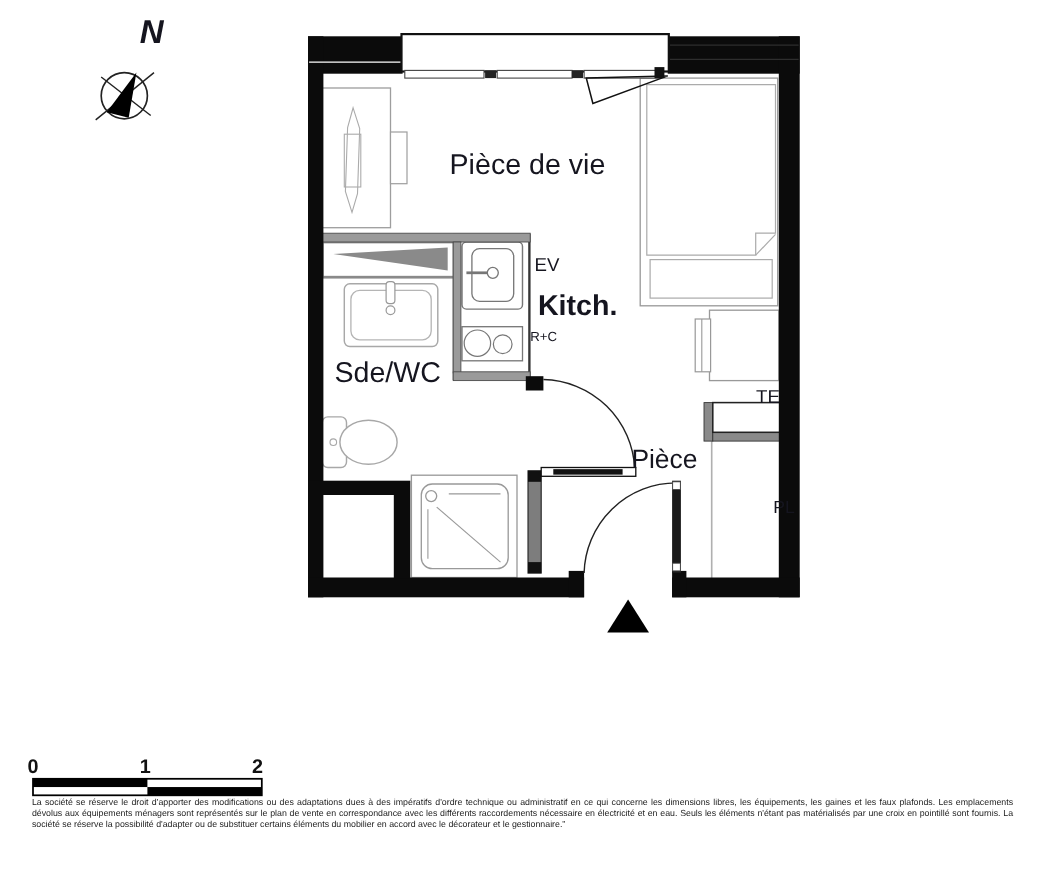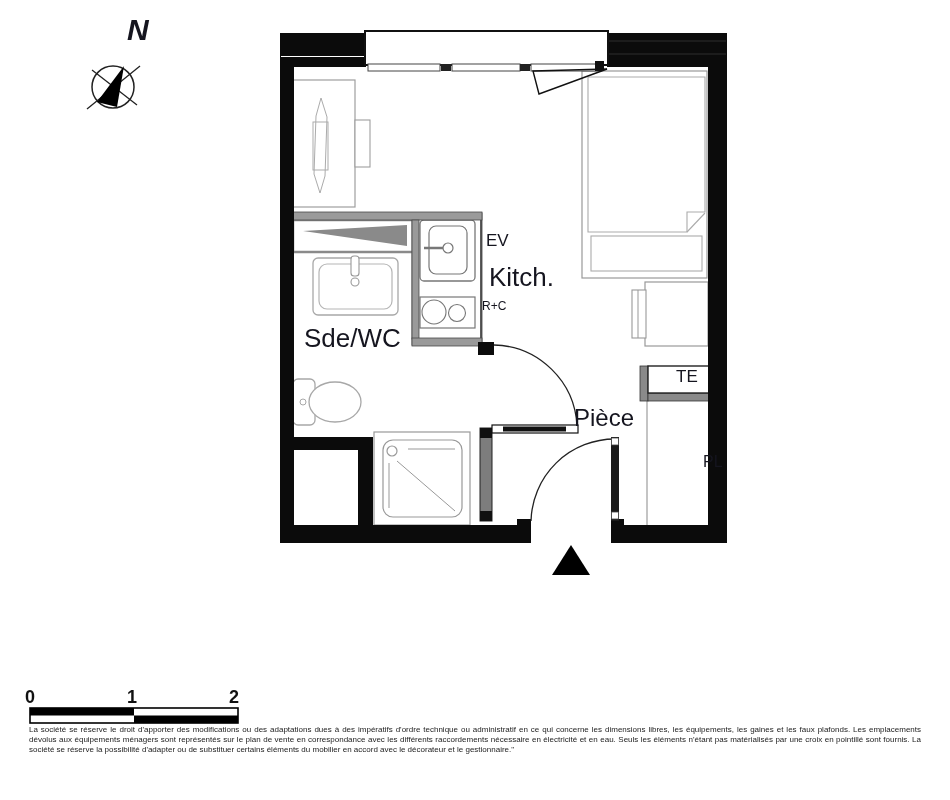--- a/index.html
+++ b/index.html
@@ -4,26 +4,26 @@
 <style>
   html,body{margin:0;padding:0;background:#fff;}
   .canvas{
     position:relative;width:950px;height:800px;background:#ffffff;
     font-family:"Liberation Sans", sans-serif;overflow:hidden;
   }
   .plan-svg{position:absolute;left:0;top:0;}
   .label{position:absolute;color:#15151f;white-space:nowrap;}
   .lbl-n{left:127px;top:13px;font-size:30px;font-weight:bold;font-style:italic;}
   .lbl-living{left:377px;top:134px;width:205px;text-align:center;font-size:26px;}
-  .lbl-kitchen{left:489px;top:262px;font-size:26px;}
+  .lbl-kitchen{left:489px;top:262px;font-size:26px;font-weight:bold;}
   .lbl-ev{left:486px;top:231px;font-size:17px;}
   .lbl-rc{left:482px;top:299px;font-size:12px;}
   .lbl-sdewc{left:304px;top:323px;font-size:26px;}
   .lbl-entree{left:574px;top:404px;font-size:24px;}
-  .lbl-te{left:648px;top:367px;width:61px;text-align:left;font-size:17px;margin-left:28px;}
+  .lbl-te{left:648px;top:351px;width:61px;text-align:right;font-size:17px;}
   .lbl-pl{left:703px;top:453px;font-size:16px;}
   .tick{position:absolute;color:#111;font-size:18px;font-weight:700;}
   .tick-0{left:25px;top:687px;}
   .tick-1{left:127px;top:687px;}
   .tick-2{left:229px;top:687px;}
   .disclaimer{
     position:absolute;left:29px;top:725px;width:892px;
     font-size:8px;line-height:10px;text-align:justify;color:#222;
   }
 </style>
@@ -171,20 +171,21 @@
 
     <g>
       <rect x="30" y="708" width="208" height="15" fill="#fff" stroke="#000" stroke-width="1.6"></rect>
       <rect x="30" y="708" width="104" height="7.5" fill="#000"></rect>
       <rect x="134" y="715.5" width="104" height="7.5" fill="#000"></rect>
     </g>
   </svg>
 
   <div class="label lbl-n">N</div>
 
+  <div class="label lbl-living">Pièce de vie</div>
   <div class="label lbl-kitchen">Kitch.</div>
   <div class="label lbl-sdewc">Sde/WC</div>
   <div class="label lbl-entree">Pièce</div>
 
   <div class="label lbl-ev">EV</div>
   <div class="label lbl-rc">R+C</div>
   <div class="label lbl-te">TE</div>
   <div class="label lbl-pl">PL</div>
 
   <div class="tick tick-0">0</div>

